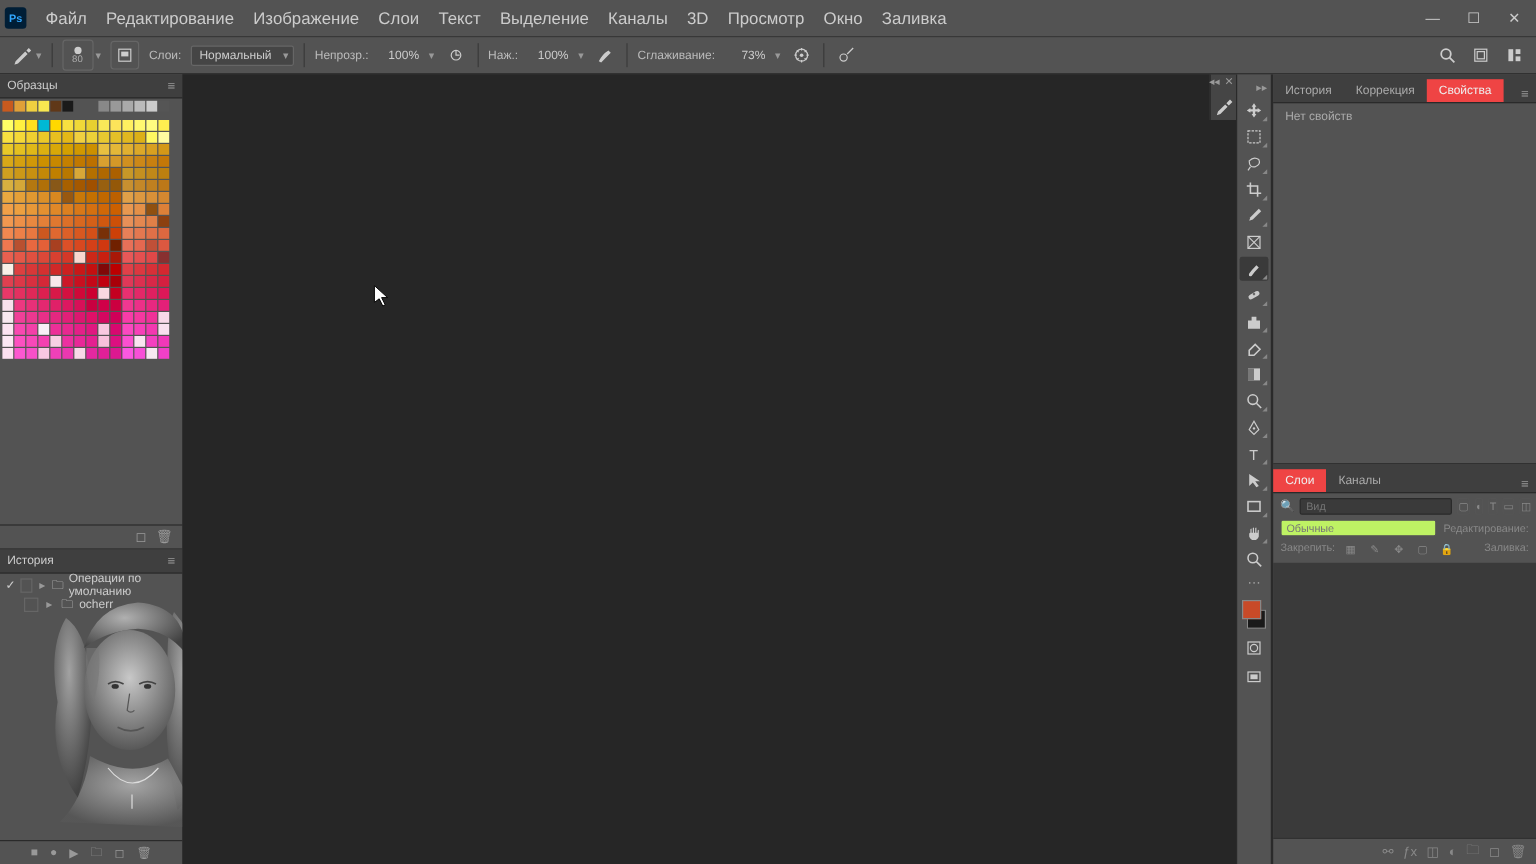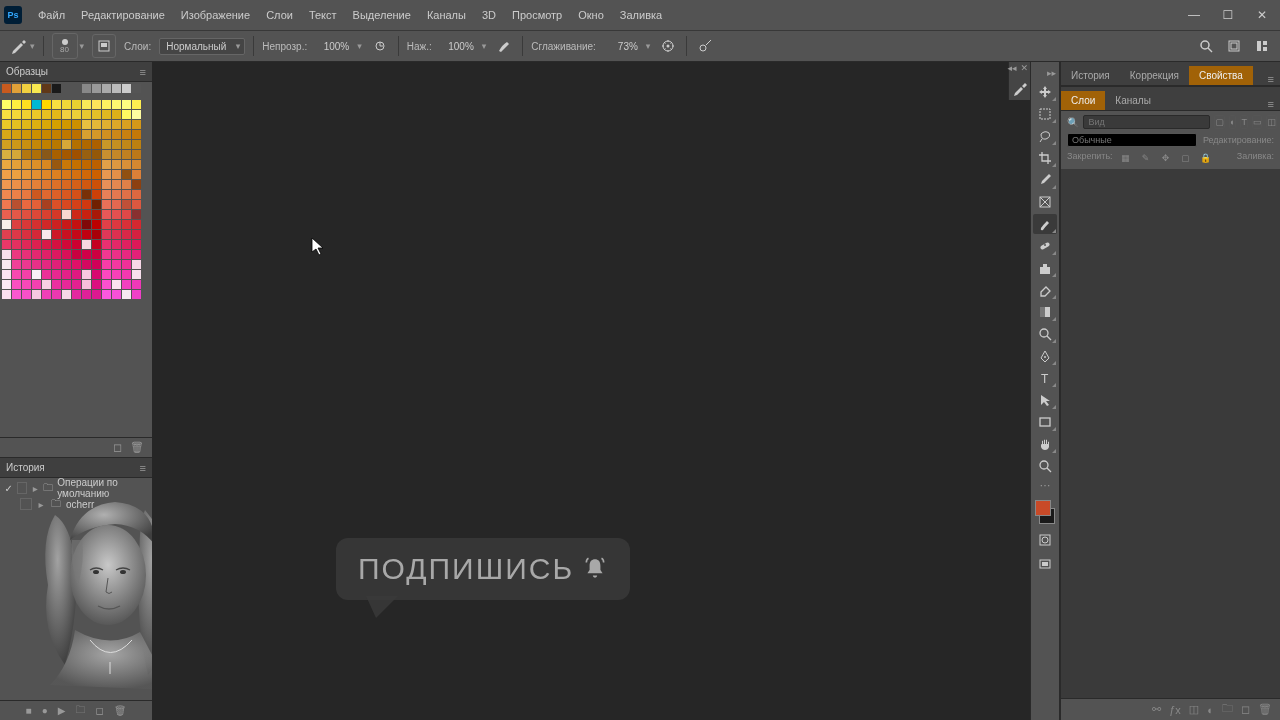--- a/index.html
+++ b/index.html
@@ -1,20 +1,20 @@
 <!DOCTYPE html>
 <html><head>
 <meta charset="utf-8">
 <style>
 *{margin:0;padding:0;box-sizing:border-box;font-family:"Segoe UI",Tahoma,sans-serif;user-select:none}
 body{width:1280px;height:720px;background:#323232;overflow:hidden;color:#ccc;font-size:11px}
 .titlebar{height:30px;background:#535353;display:flex;align-items:center;padding:0 4px}
 .titlebar .logo{width:18px;height:18px;background:#001e36;border-radius:3px;display:flex;align-items:center;justify-content:center;color:#31a8ff;font-weight:bold;font-size:9px;margin-right:8px}
 .titlebar .menu{display:flex;gap:0}
-.titlebar .menu span{padding:4px 8px;font-size:11px;cursor:pointer}
+.titlebar .menu span{padding:4px 8px;font-size:14px;cursor:pointer}
 .titlebar .winctrl{margin-left:auto;display:flex;gap:6px}
 .titlebar .winctrl div{width:28px;height:20px;display:flex;align-items:center;justify-content:center;cursor:pointer;font-size:12px}
 .optbar{height:32px;background:#535353;border-top:1px solid #383838;border-bottom:1px solid #2a2a2a;display:flex;align-items:center;padding:0 8px;gap:8px;font-size:10px}
 .optbar .tool-ic{width:20px;height:20px;display:flex;align-items:center;justify-content:center}
 .optbar .dropdown-small{font-size:9px;color:#999;margin-left:-6px}
 .optbar .sep{width:1px;height:20px;background:#3a3a3a}
 .optbar .brush-preview{width:26px;height:26px;border:1px solid #666;border-radius:3px;display:flex;flex-direction:column;align-items:center;justify-content:center}
 .optbar .brush-dot{width:6px;height:6px;border-radius:50%;background:#ccc}
 .optbar .brush-sz{font-size:8px;color:#aaa}
 .optbar .square-btn{width:24px;height:24px;border:1px solid #666;border-radius:3px;display:flex;align-items:center;justify-content:center;cursor:pointer}
@@ -60,30 +60,30 @@
 .toolstrip .tbtn{width:24px;height:20px;display:flex;align-items:center;justify-content:center;cursor:pointer;border-radius:2px;position:relative}
 .toolstrip .tbtn.active{background:#3a3a3a}
 .toolstrip .tbtn .corner{position:absolute;right:1px;bottom:1px;width:0;height:0;border-left:4px solid transparent;border-bottom:4px solid #888}
 .toolstrip .colors{width:24px;height:28px;position:relative;margin-top:4px}
 .toolstrip .fg{position:absolute;left:2px;top:2px;width:16px;height:16px;background:#c84a28;border:1px solid #888;z-index:2}
 .toolstrip .bg{position:absolute;right:2px;bottom:2px;width:16px;height:16px;background:#1a1a1a;border:1px solid #888}
 .toolstrip .mini{width:20px;height:20px;display:flex;align-items:center;justify-content:center;cursor:pointer;margin-top:2px}
 .right-col{width:220px;background:#535353;display:flex;flex-direction:column;border-left:1px solid #2a2a2a}
 .tabs{height:24px;display:flex;align-items:flex-end;background:#3f3f3f;border-bottom:1px solid #2a2a2a;position:relative}
 .tabs .tab{padding:4px 10px;font-size:10px;cursor:pointer;color:#aaa}
-.tabs .tab.active{background:#a16207;color:#eee}
+.tabs .tab.active{background:#ef4444;color:#eee}
 .tabs .panel-menu{margin-left:auto;padding:0 6px;color:#999;cursor:pointer}
 .props-body{flex:0 0 300px;padding:6px 10px;font-size:10px;color:#aaa}
 .layers{flex:1;display:flex;flex-direction:column;border-top:1px solid #2a2a2a}
 .layers-opts{padding:4px 6px;display:flex;flex-direction:column;gap:4px;font-size:9px;color:#888}
 .layers-opts .search{display:flex;align-items:center;gap:4px}
 .layers-opts .search input{flex:1;background:#3a3a3a;border:1px solid #2a2a2a;padding:1px 4px;color:#aaa;font-size:9px;border-radius:2px}
 .layers-opts .filter-ic{width:16px;height:14px;display:flex;align-items:center;justify-content:center;border:1px solid #555;border-radius:2px}
 .layers-opts .row2{display:flex;gap:6px;align-items:center}
-.layers-opts .blend{flex:1;background:#000000;border:1px solid #555;padding:1px 4px;border-radius:2px;color:#777}
+.layers-opts .blend{flex:1;background:#bef264;border:1px solid #555;padding:1px 4px;border-radius:2px;color:#777}
 .layers-opts .lockrow{display:flex;align-items:flex-start;gap:6px}
 .layers-opts .lk{width:14px;height:14px;display:flex;align-items:center;justify-content:center;border-radius:2px}
 .layers-body{flex:1;background:#3a3a3a}
 .layers-footer{height:22px;display:flex;align-items:center;justify-content:flex-end;gap:8px;padding:0 8px;border-top:1px solid #2a2a2a;color:#888;font-size:11px}
 svg{display:block}
 </style>
 </head>
 <body>
 
 <div class="titlebar">
@@ -602,29 +602,20 @@
         <span>●</span>
         <span>▶</span>
         <span>🗀</span>
         <span>◻</span>
         <span>🗑</span>
       </div>
     </div>
   </div>
 
   <div class="canvas">
-    <div class="bubble">
-      <span class="bubble-text">ПОДПИШИСЬ</span>
-      <svg class="bell" viewBox="0 0 24 24">
-        <path d="M12 3 C9 3 7 5 7 9 L7 13 L5 16 L19 16 L17 13 L17 9 C17 5 15 3 12 3 Z" fill="#a8a8a8"></path>
-        <path d="M10 18 A2 2 0 0 0 14 18 Z" fill="#a8a8a8"></path>
-        <path d="M4 6 Q4 3 6 2 M20 6 Q20 3 18 2" stroke="#a8a8a8" fill="none" stroke-width="1.5"></path>
-      </svg>
-      <div class="tail"></div>
-    </div>
     <svg class="cursor" viewBox="0 0 16 20">
       <path d="M2 1 L2 15 L6 12 L9 18 L11 17 L8 11 L13 11 Z" fill="#fff" stroke="#000" stroke-width="0.8"></path>
     </svg>
 
     <div class="collapsed-dock">
       <div class="head">
           <span>◂◂</span>
           <span style="margin-left:4px">✕</span>
         </div>
       <div class="icon">
@@ -772,20 +763,23 @@
         </svg>
       </div>
   </div>
 
   <div class="right-col">
     <div class="tabs">
       <div class="tab">История</div>
       <div class="tab">Коррекция</div>
       <div class="tab active">Свойства</div>
       <span class="panel-menu">≡</span>
+    </div>
+    <div class="props-body">
+      <span>Нет свойств</span>
     </div>
 
     <div class="layers">
       <div class="tabs">
         <div class="tab active">Слои</div>
         <div class="tab">Каналы</div>
         <span class="panel-menu">≡</span>
       </div>
       <div class="layers-opts">
         <div class="search">

